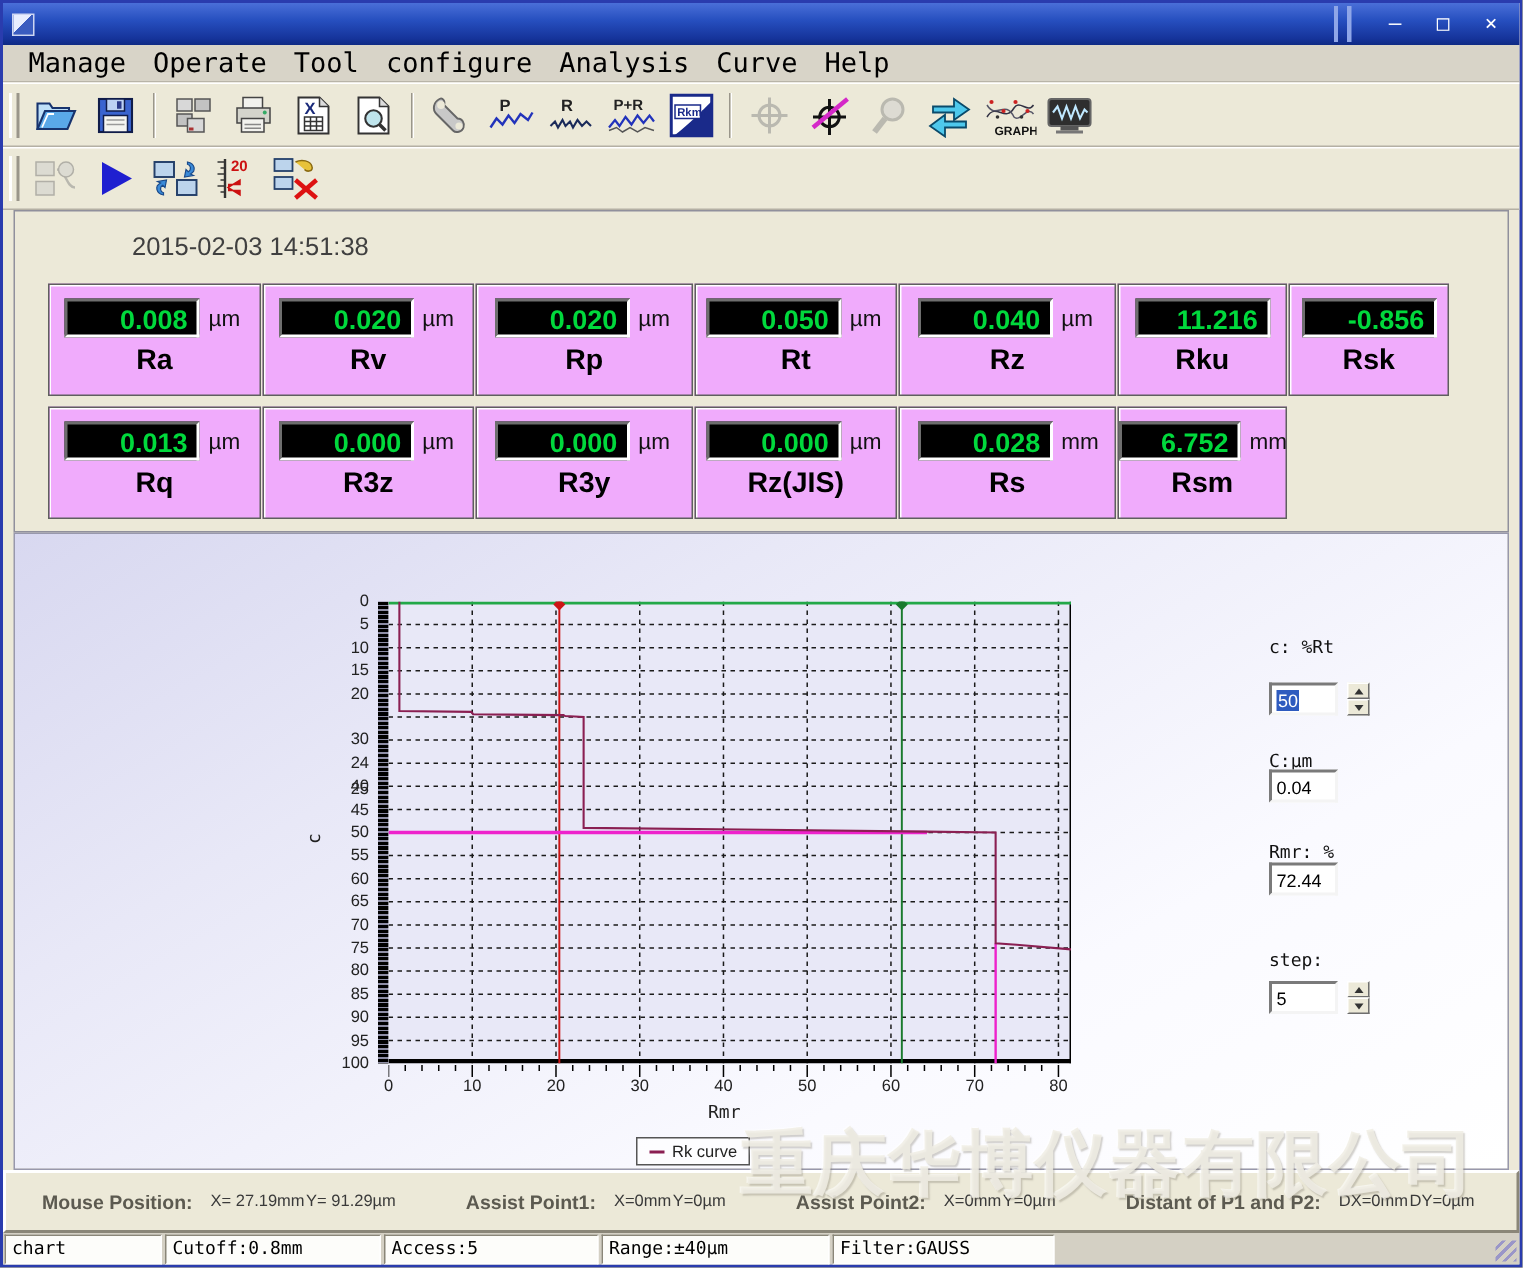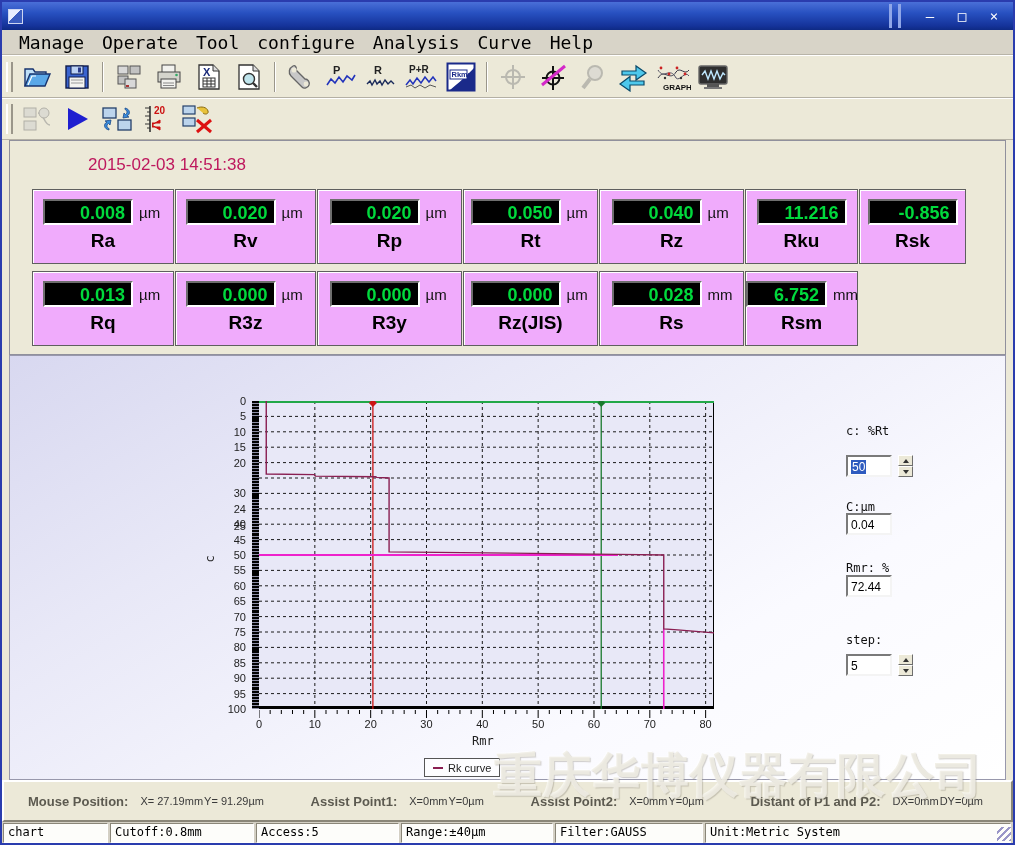--- a/index.html
+++ b/index.html
@@ -40,21 +40,21 @@
   .tb-handle { width:7px; height:30px; margin:0 4px 0 1px;
     border-left:2px solid #fff; border-right:2px solid #9a968a; }
   .tb-sep { width:0; height:30px; margin:0 5px;
     border-left:1px solid #9a968a; border-right:1px solid #fff; }
   .tb-btn { width:40px; height:38px; display:flex; align-items:center; justify-content:center; }
   .tb-btn svg { display:block; }
   .tb-btn.disabled { opacity:.5; filter:grayscale(1); }
   
   .meas-panel { position:absolute; left:7px; right:7px; top:138px; height:215px;
     background:#ece9d8; border:1px solid #90909c; }
-  .timestamp { position:absolute; left:78px; top:14px; font-size:17px; color:#be185d; }
+  .timestamp { position:absolute; left:78px; top:14px; font-size:17px; color:#404040; }
   .meas-row { position:absolute; left:22px; display:flex; gap:1px; }
   .meas-row.r1 { top:48px; }
   .meas-row.r2 { top:130px; }
   .meas-box { height:75px; background:#f0abfc; border:1px solid #5f5f5f;
     box-shadow:inset 1px 1px 0 #fff; padding-top:9px; text-align:center; }
   .lcd-line { display:flex; align-items:center; justify-content:center; gap:6px; }
   .lcd { width:90px; height:26px; background:#000; color:#00d93c;
     border:2px solid; border-color:#6e6e6e #fff #fff #6e6e6e;
     font-size:18px; font-weight:bold; text-align:right; padding:2px 6px 0 0;
     font-family:"Liberation Sans", sans-serif; }
@@ -626,17 +626,16 @@
       </div>
     </div>
   </div>
 
   <div class="status-bar">
     <div class="status-cell" style="width:105px">chart</div>
     <div class="status-cell" style="width:144px">Cutoff:0.8mm</div>
     <div class="status-cell" style="width:143px">Access:5</div>
     <div class="status-cell" style="width:152px">Range:±40µm</div>
     <div class="status-cell" style="width:148px">Filter:GAUSS</div>
-    <div class="status-cell" style="flex:1">Unit:Metric System</div>
     <div class="resize-grip"></div>
   </div>
 
 </div>
 
 </body></html>

